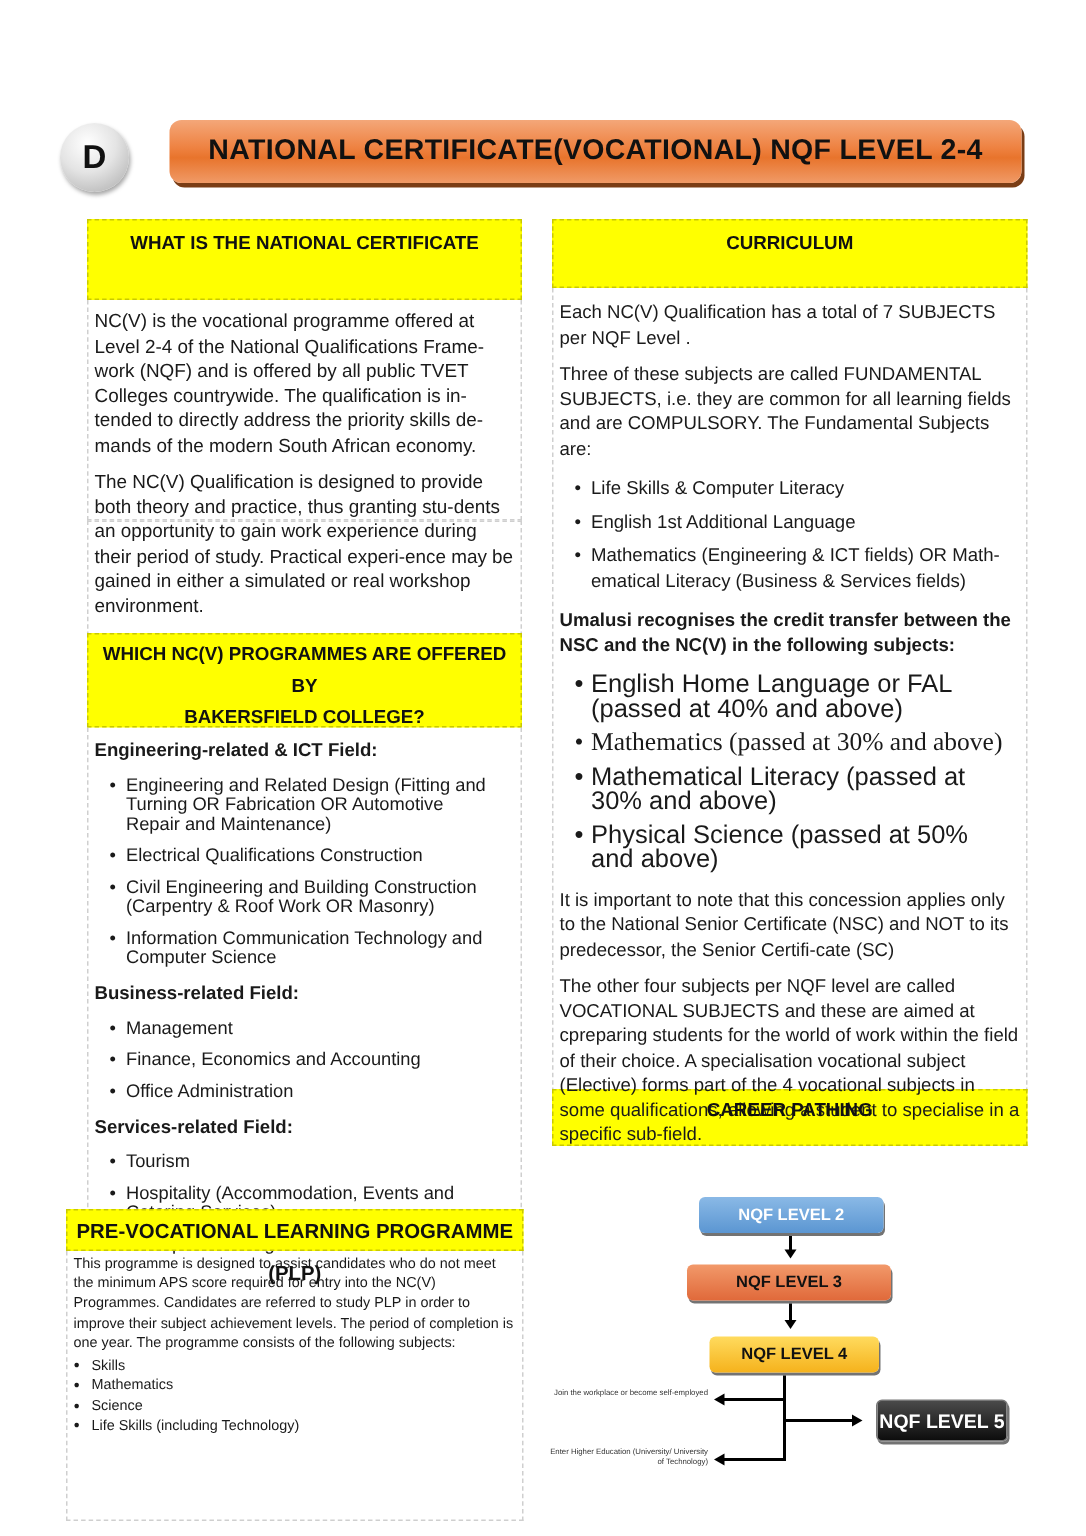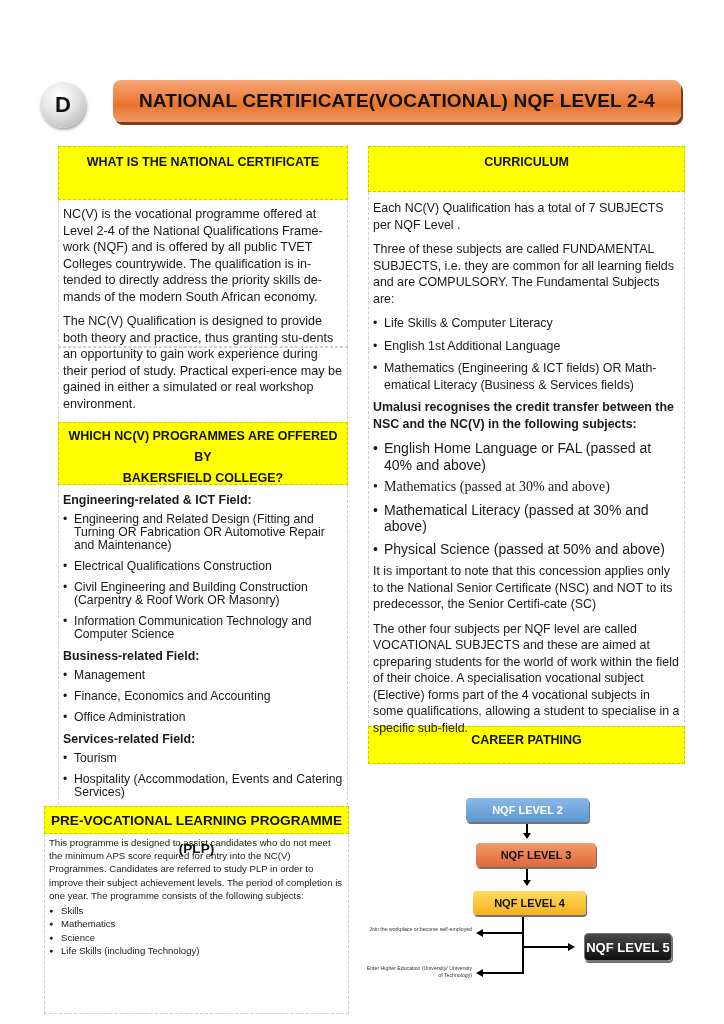--- a/index.html
+++ b/index.html
@@ -26,38 +26,38 @@
     .col-right { left: 368px; top: 146px; width: 317px; }
 
     .box { border: 1px dashed #cfcfcf; box-sizing: border-box; }
     .yhead {
       background: #ffff00; border: 1px dashed #c9c900; box-sizing: border-box;
       font-weight: bold; text-align: center; font-size: 12.5px; line-height: 21px; color: #111;
     }
     .body-text { font-size: 12.4px; line-height: 16.5px; padding: 0 4px; }
     .body-text p { margin: 0 0 8px 0; }
     .sub { font-weight: bold; font-size: 12.4px; margin: 6px 4px 6px 4px; }
-    ul.blist { list-style: none; margin: 0; padding: 0 4px; font-size: 12.2px; line-height: 13px; }
+    ul.blist { list-style: none; margin: 10px; padding: 0 4px; font-size: 12.2px; line-height: 13px; }
     ul.blist li { position: relative; padding-left: 11px; margin-bottom: 8px; }
     ul.blist li::before { content: "\2022"; position: absolute; left: 0; top: 0; }
 
     .plp-text { font-size: 9.6px; line-height: 13.2px; padding: 2px 4px; }
     ul.small { list-style: none; margin: 0; padding: 0 4px; font-size: 9.6px; line-height: 13.3px; }
     ul.small li { position: relative; padding-left: 12px; }
     ul.small li::before { content: "\25CF"; position: absolute; left: 0; font-size: 7px; top: 0; }
 
     
     .cp { position: absolute; left: 368px; top: 790px; width: 345px; height: 200px; }
     .lvl {
       position: absolute; height: 24px; border-radius: 4px; box-sizing: border-box;
       display: flex; align-items: center; justify-content: center;
       font-weight: bold; font-size: 11px; box-shadow: 1px 2px 0 rgba(0,0,0,0.55);
     }
     .lvl2 { left: 98px; top: 8px; width: 123px; background: linear-gradient(#8ab9e6, #5b96d2); color: #fff; }
-    .lvl3 { left: 108px; top: 53px; width: 120px; background: linear-gradient(#f2996a, #e0693a); color: #111; }
+    .lvl3 { left: 90px; top: 53px; width: 136px; background: linear-gradient(#f2996a, #e0693a); color: #111; }
     .lvl4 { left: 105px; top: 101px; width: 113px; background: linear-gradient(#ffdb5e, #f5b21c); color: #111; }
     .lvl5 { left: 216px; top: 143px; width: 88px; height: 28px; background: linear-gradient(#4a4a4a, #0d0d0d);
             color: #fff; font-size: 13px; border: 1px solid #777; }
     .ln { position: absolute; background: #000; }
     .ah { position: absolute; width: 0; height: 0; }
     .note { position: absolute; font-size: 5.2px; line-height: 6.5px; text-align: right; color: #333; }
   </style>
 </head>
 <body>
 
@@ -118,21 +118,21 @@
   <div class="yhead" style="height:46px; padding-top:5px; font-size:12.5px;">CURRICULUM</div>
   <div class="box body-text" style="border-top:none; padding-top:8px; height:556px;">
     <p>Each NC(V) Qualification has a total of 7 SUBJECTS per NQF Level .</p>
     <p>Three of these subjects are called FUNDAMENTAL SUBJECTS, i.e. they are common for all learning fields and are COMPULSORY. The Fundamental Subjects are:</p>
     <ul class="blist" style="padding:0; font-size:12.4px; line-height:16.5px;">
       <li style="margin-bottom:6px;">Life Skills &amp; Computer Literacy</li>
       <li style="margin-bottom:6px;">English 1st Additional Language</li>
       <li style="margin-bottom:6px;">Mathematics (Engineering &amp; ICT fields) OR Math-ematical Literacy (Business &amp; Services fields)</li>
     </ul>
     <p style="font-weight:bold;">Umalusi recognises the credit transfer between the NSC and the NC(V) in the following subjects:</p>
-    <ul class="blist" style="padding:0; font-size:14px; line-height:16.5px;">
+    <ul class="blist" style="padding:0; font-size:17px; line-height:16.5px;">
       <li style="margin-bottom:6px;">English Home Language or FAL (passed at 40% and above)</li>
       <li style="margin-bottom:6px;font-family:Liberation Serif, serif;">Mathematics (passed at 30% and above)</li>
       <li style="margin-bottom:6px;">Mathematical Literacy (passed at 30% and above)</li>
       <li style="margin-bottom:6px;">Physical Science (passed at 50% and above)</li>
     </ul>
     <p>It is important to note that this concession applies only to the National Senior Certificate (NSC) and NOT to its predecessor, the Senior Certifi-cate (SC)</p>
     <p>The other four subjects per NQF level are called VOCATIONAL SUBJECTS and these are aimed at cpreparing students for the world of work within the field of their choice. A specialisation vocational subject (Elective) forms part of the 4 vocational subjects in some qualifications, allowing a student to specialise in a specific sub-field.</p>
   </div>
   <div class="yhead" style="height:38px; padding-top:3px; margin-top:-22px;">CAREER PATHING</div>
 </div>

